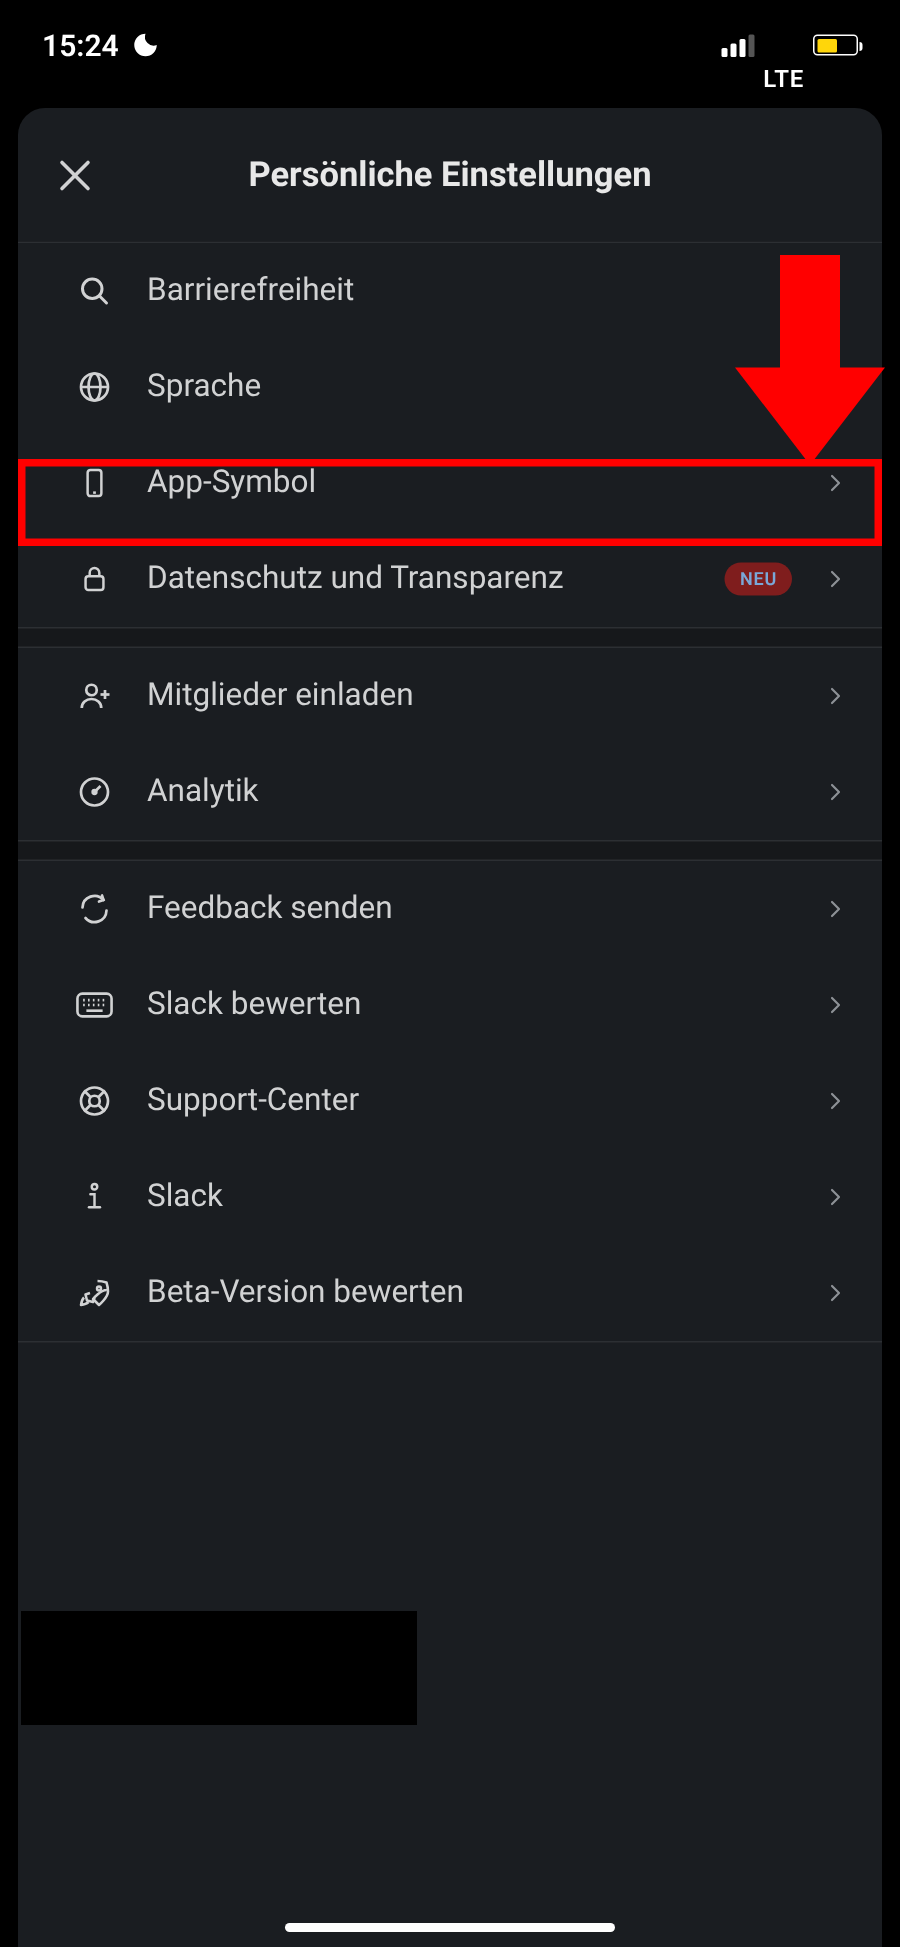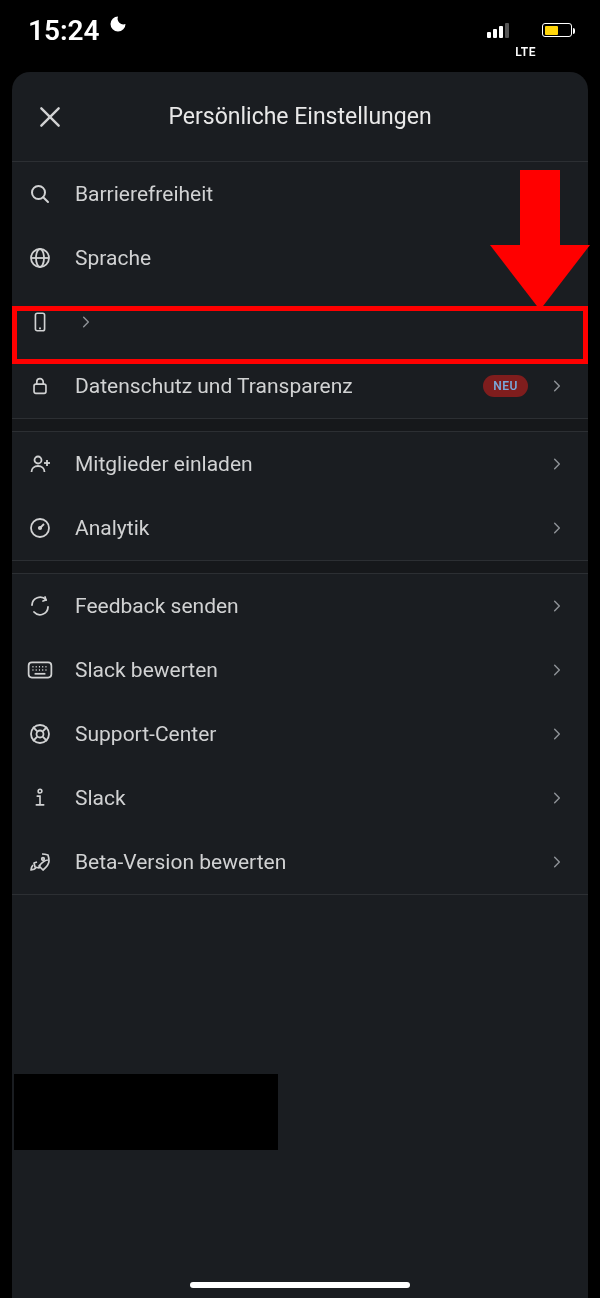--- a/index.html
+++ b/index.html
@@ -17,38 +17,39 @@
   .status-bar {
     height: 60px;
     display: flex;
     align-items: center;
     justify-content: space-between;
     padding: 0 28px;
     color: #ffffff;
   }
   .status-left {
     display: flex;
+    align-items: center;
     gap: 8px;
-    font-size: 28px;
+    font-size: 20px;
     font-weight: 600;
   }
   .status-right {
     display: flex;
     align-items: center;
     gap: 6px;
   }
   .signal { display: flex; align-items: flex-end; gap: 2px; }
   .signal span {
     width: 4px; background: #fff; border-radius: 1px;
   }
   .signal span:nth-child(1){height:6px}
   .signal span:nth-child(2){height:9px}
   .signal span:nth-child(3){height:12px}
   .signal span:nth-child(4){height:15px;background:#555}
-  .lte { font-size: 12px; font-weight: 600; letter-spacing: .5px; margin-top: 44px; }
+  .lte { font-size: 16px; font-weight: 600; letter-spacing: .5px; margin-top: 44px; }
   .battery {
     width: 30px; height: 14px; border: 1.5px solid #fff; border-radius: 3px;
     position: relative; display: flex; align-items: center; padding: 1.5px;
   }
   .battery::after {
     content:""; position:absolute; right:-4px; top:4px; width:2.5px; height:6px;
     background:#fff; border-radius:0 2px 2px 0;
   }
   .battery .fill { width: 55%; height: 100%; background: #ffd60a; border-radius:1px; }
 
@@ -68,27 +69,27 @@
     align-items: center;
     justify-content: center;
     border-bottom: 1px solid #2c2f33;
     border-radius: 18px 18px 0 0;
   }
   .panel-header .close {
     position: absolute; left: 18px; top: 50%; transform: translateY(-50%);
     width: 40px; height: 40px; display:flex; align-items:center; justify-content:center;
     color:#d1d2d3;
   }
-  .panel-title { font-size: 23px; font-weight: 400; color:#e8e8e8; }
+  .panel-title { font-size: 23px; font-weight: 700; color:#e8e8e8; }
 
   .list { flex: 1; }
   .row {
     display:flex; align-items:center;
     height: 64px;
-    padding: 0 20px 0 11px;
+    padding: 0 20px 0 34px;
     gap: 18px;
     color:#d1d2d3;
   }
   .row .icon-slot {
     width: 34px; height: 34px; display:flex; align-items:center; justify-content:center;
     flex: 0 0 34px;
   }
   .row .label { flex: 1; font-size: 21px; font-weight: 400; }
   .row .badge {
     font-size: 12px; font-weight: 600; letter-spacing: .5px;
@@ -184,20 +185,21 @@
     </div>
 
 
     <div class="row">
       <span class="icon-slot">
         <svg width="22" height="24" viewBox="0 0 24 24" fill="none" stroke="#d1d2d3" stroke-width="1.8">
             <rect x="7" y="2.5" width="10" height="19" rx="2"></rect>
             <line x1="11" y1="19" x2="13" y2="19"></line>
           </svg>
       </span>
+      <span class="label">App-Symbol</span>
       <span class="chev">
         <svg width="14" height="14" viewBox="0 0 24 24" fill="none" stroke="#8d9196" stroke-width="2.5" stroke-linecap="round" stroke-linejoin="round">
             <polyline points="8 4 16 12 8 20"></polyline>
           </svg>
       </span>
     </div>
 
     <div class="row">
       <span class="icon-slot">
         <svg width="22" height="24" viewBox="0 0 24 24" fill="none" stroke="#d1d2d3" stroke-width="1.8">

